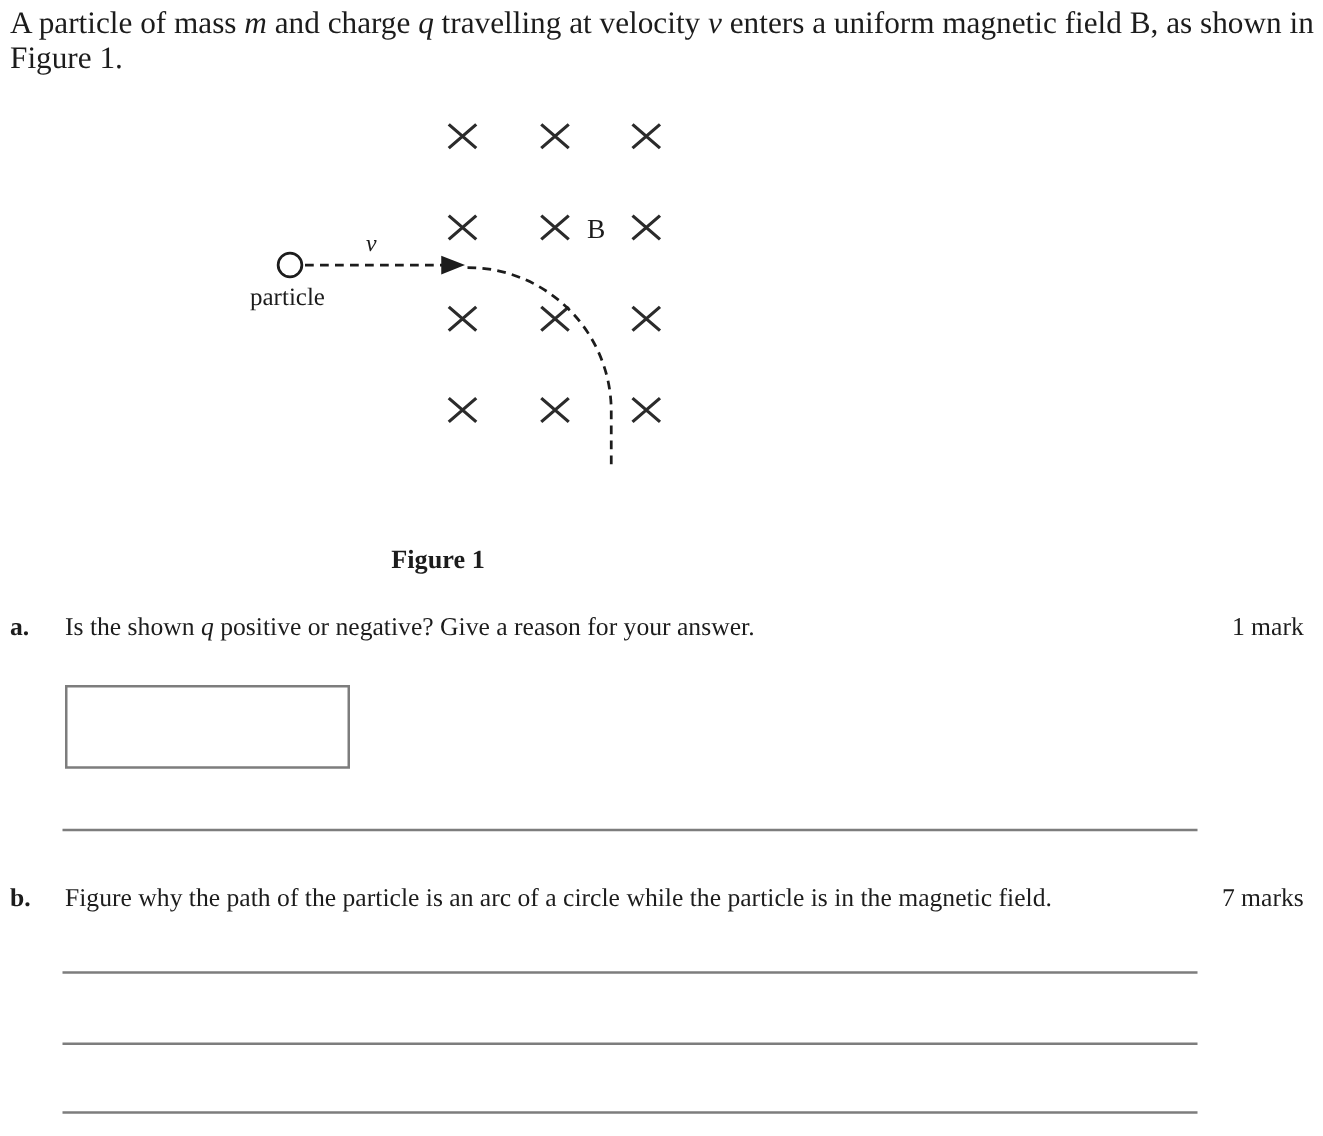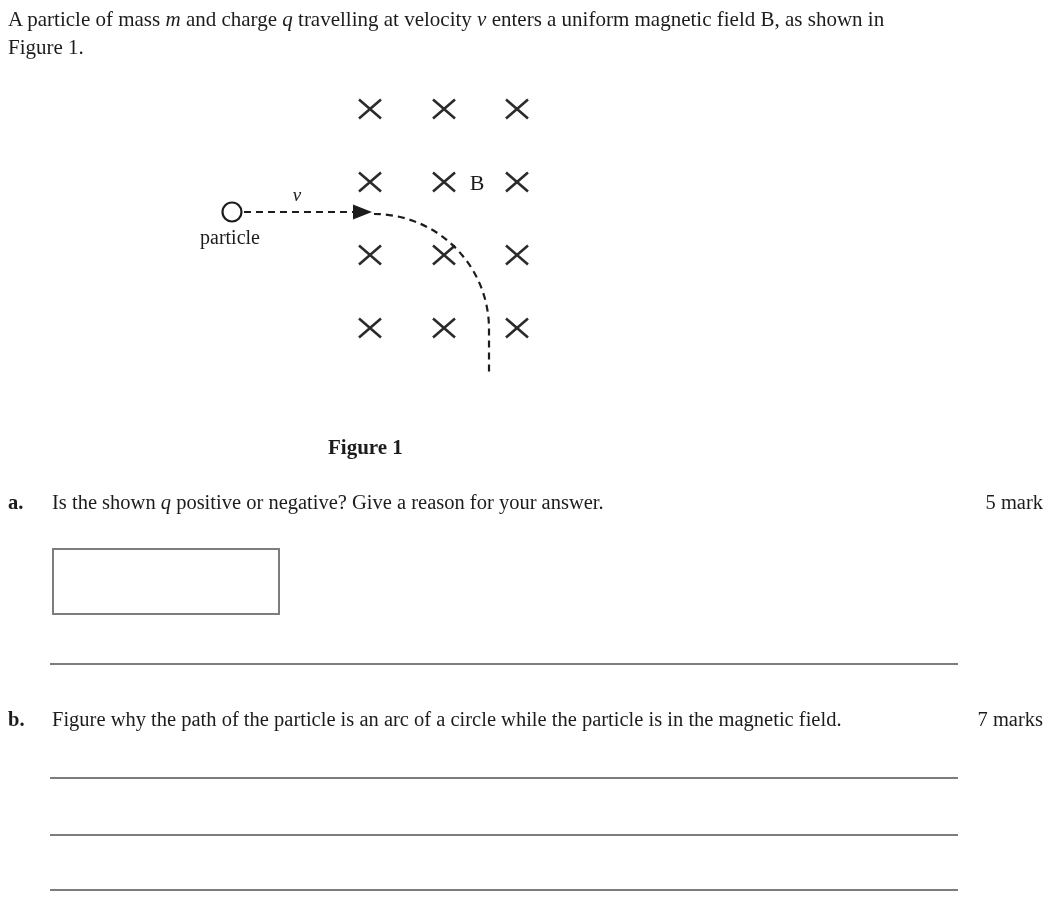--- a/index.html
+++ b/index.html
@@ -13,36 +13,36 @@
     height:909px;
     background:#ffffff;
     font-family:"Liberation Serif", serif;
     color:var(--text);
     overflow:hidden;
   }
   .intro{
     position:absolute;
     left:8px; top:5px;
     width:1044px;
-    font-size:21px;
+    font-size:25px;
     line-height:28px;
   }
   .it{font-style:italic;}
   .figure-svg{
     position:absolute;
     left:180px; top:85px;
     width:370px; height:300px;
   }
   .figure-svg text{
     fill:var(--text);
     font-family:"Liberation Serif", serif;
   }
   .fig-caption{
     position:absolute;
-    left:328px; top:435px;
+    left:313px; top:435px;
     font-size:21px;
     font-weight:bold;
   }
   .q-row{
     position:absolute;
     left:0; width:1058px;
     font-size:20.5px;
     line-height:26px;
   }
   .q-letter{
@@ -115,21 +115,21 @@
     <text x="297" y="201" font-size="19" font-style="italic" text-anchor="middle">v</text>
 
     <path d="M 374 214 A 115 115 0 0 1 489 330 L 489 374" fill="none" stroke="#1c1c1c" stroke-width="2.2" stroke-dasharray="7 5"></path>
   </svg>
 
   <div class="fig-caption">Figure 1</div>
 
   <div class="q-row" style="top:489px;">
     <span class="q-letter">a.</span>
     <span class="q-text"><span>Is the shown </span><span class="it">q</span><span> positive or negative? Give a reason for your answer.</span></span>
-    <span class="q-marks">5 mark</span>
+    <span class="q-marks">1 mark</span>
   </div>
 
   <div class="answer-box"></div>
 
   <div class="answer-line" style="top:663px;"></div>
 
   <div class="q-row" style="top:706px;">
     <span class="q-letter">b.</span>
     <span class="q-text">Figure why the path of the particle is an arc of a circle while the particle is in the magnetic field.</span>
     <span class="q-marks">7 marks</span>

